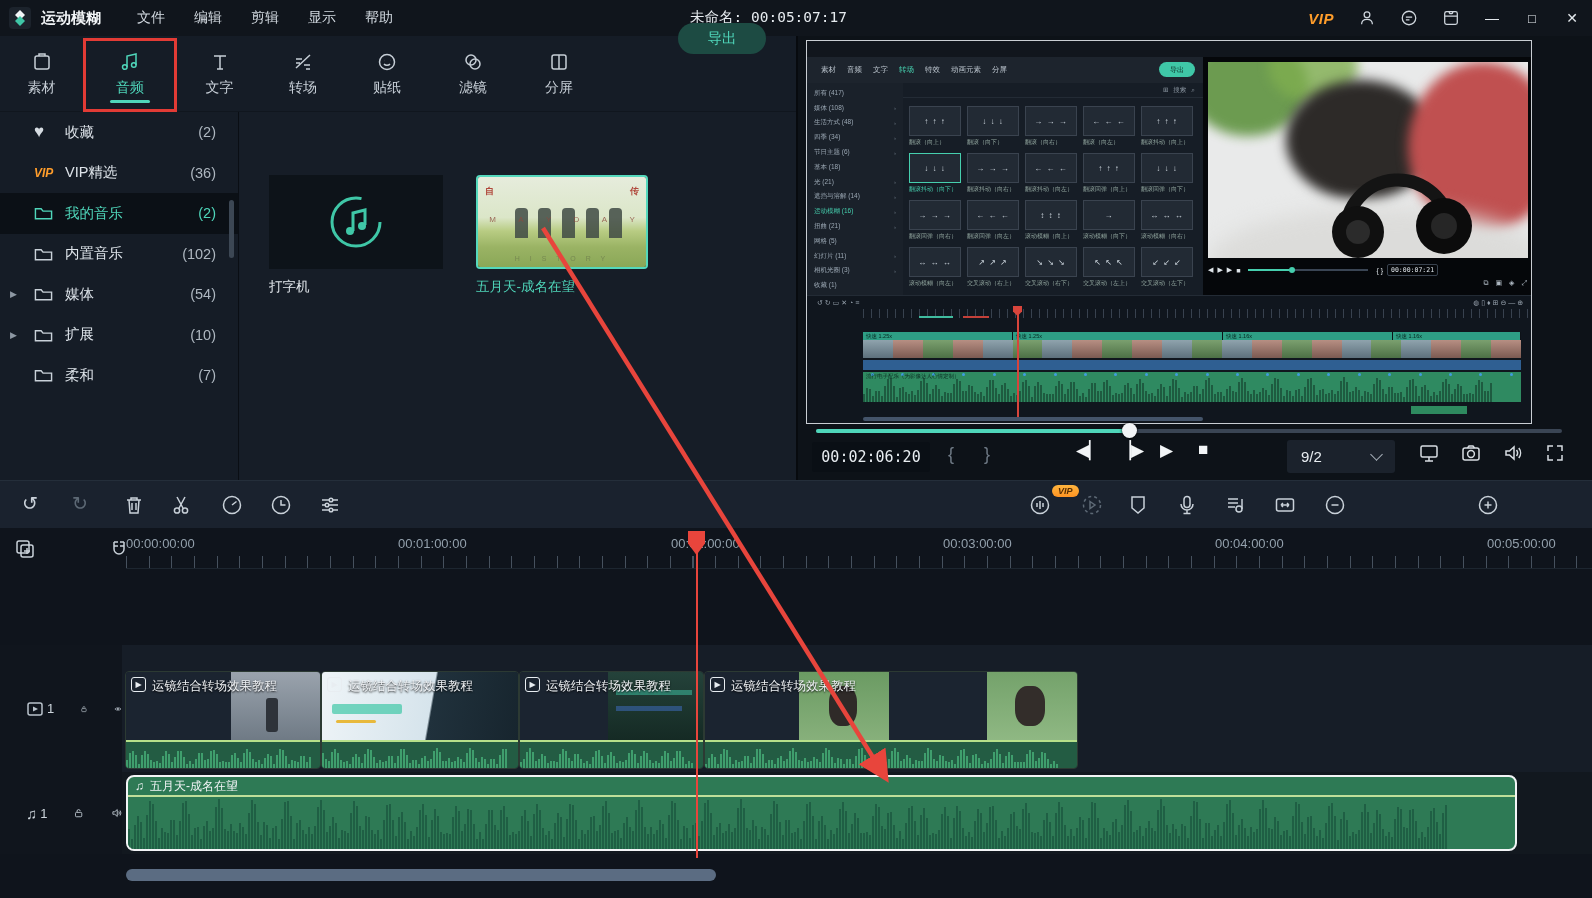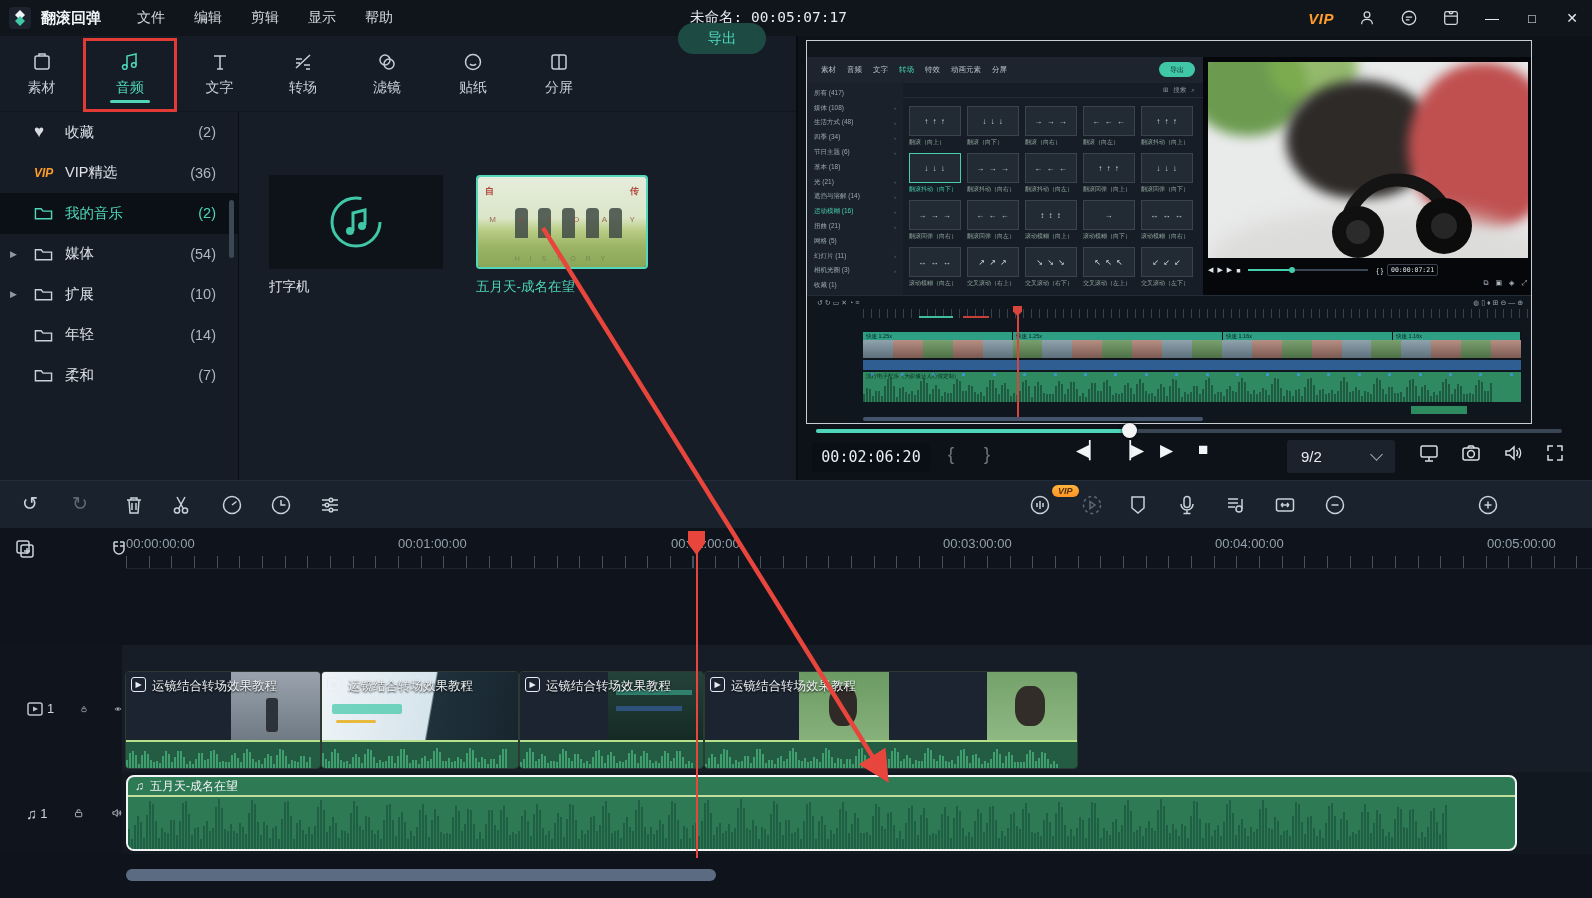--- a/index.html
+++ b/index.html
@@ -175,21 +175,21 @@
 
 <div id="app">
 
   <div id="titlebar">
     <div id="logo">
       <svg width="16" height="16" viewBox="0 0 16 16">
           <polygon points="8,0 13,5 8,10 3,5" fill="#f2f5f7"></polygon>
           <polygon points="8,6 13,11 8,16 3,11" fill="#3fc7a7"></polygon>
         </svg>
     </div>
-    <span id="brand">翻滚回弹</span>
+    <span id="brand">运动模糊</span>
     <div id="main-menus">
         <span>文件</span>
         <span>编辑</span>
         <span>剪辑</span>
         <span>显示</span>
         <span>帮助</span>
       </div>
     <div id="win-title">未命名: 00:05:07:17</div>
     <div id="tb-right">
       <span class="vip-text">VIP</span>
@@ -234,31 +234,31 @@
       <span>文字</span>
     </div>
     <div class="tab" style="width:82px">
       <svg class="tico" viewBox="0 0 22 22">
           <path d="M4 17L18 4M4 8h6M4 12h4M12 14h6M14 18h4"></path>
         </svg>
       <span>转场</span>
     </div>
     <div class="tab" style="width:86px">
       <svg class="tico" viewBox="0 0 22 22">
+          <circle cx="11" cy="11" r="7.5"></circle>
+          <path d="M8 9.5h.1M14 9.5h.1M8 13c1.5 1.8 4.5 1.8 6 0"></path>
+        </svg>
+      <span>贴纸</span>
+    </div>
+    <div class="tab" style="width:86px">
+      <svg class="tico" viewBox="0 0 22 22">
           <circle cx="9" cy="9" r="5"></circle>
           <circle cx="13" cy="13" r="5"></circle>
         </svg>
       <span>滤镜</span>
-    </div>
-    <div class="tab" style="width:86px">
-      <svg class="tico" viewBox="0 0 22 22">
-          <circle cx="11" cy="11" r="7.5"></circle>
-          <path d="M8 9.5h.1M14 9.5h.1M8 13c1.5 1.8 4.5 1.8 6 0"></path>
-        </svg>
-      <span>贴纸</span>
     </div>
     <div class="tab" style="width:86px">
       <svg class="tico" viewBox="0 0 22 22">
           <rect x="4" y="4" width="14" height="14" rx="2"></rect>
           <path d="M11 4v14"></path>
         </svg>
       <span>分屏</span>
     </div>
   </div>
   <div id="export-btn">导出</div>
@@ -273,43 +273,43 @@
       <span class="vip-mini">VIP</span>
       <span>VIP精选</span>
         <span class="cnt">(36)</span>
     </div>
     <div class="side-row active">
       <svg class="fold-ico" viewBox="0 0 20 16">
           <path d="M1.5 3.5h6l2 2.5h9v8h-17z" fill="none"></path>
         </svg>
       <span>我的音乐</span>
         <span class="cnt">(2)</span>
+    </div>
+    <div class="side-row">
+      <svg class="fold-ico" viewBox="0 0 20 16">
+          <path d="M1.5 3.5h6l2 2.5h9v8h-17z"></path>
+        </svg>
+      <span>内置音乐</span>
+        <span class="cnt">(102)</span>
     </div>
     <div class="side-row">
       <span class="exp">▶</span>
       <svg class="fold-ico" viewBox="0 0 20 16">
           <path d="M1.5 3.5h6l2 2.5h9v8h-17z"></path>
         </svg>
       <span>媒体</span>
         <span class="cnt">(54)</span>
     </div>
     <div class="side-row">
       <span class="exp">▶</span>
       <svg class="fold-ico" viewBox="0 0 20 16">
           <path d="M1.5 3.5h6l2 2.5h9v8h-17z"></path>
         </svg>
       <span>扩展</span>
         <span class="cnt">(10)</span>
-    </div>
-    <div class="side-row">
-      <svg class="fold-ico" viewBox="0 0 20 16">
-          <path d="M1.5 3.5h6l2 2.5h9v8h-17z"></path>
-        </svg>
-      <span>年轻</span>
-        <span class="cnt">(14)</span>
     </div>
     <div class="side-row">
       <svg class="fold-ico" viewBox="0 0 20 16">
           <path d="M1.5 3.5h6l2 2.5h9v8h-17z"></path>
         </svg>
       <span>柔和</span>
         <span class="cnt">(7)</span>
     </div>
     <div id="side-scroll"></div>
   </div>

